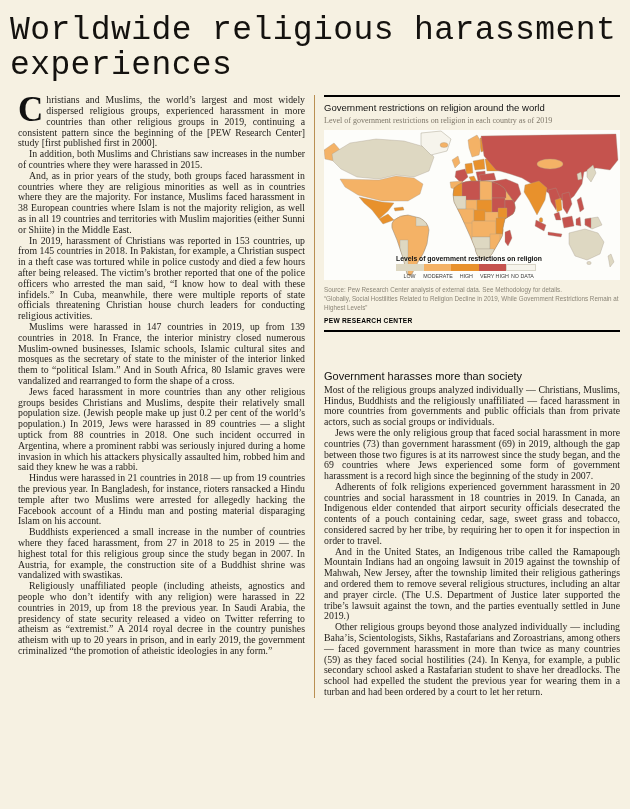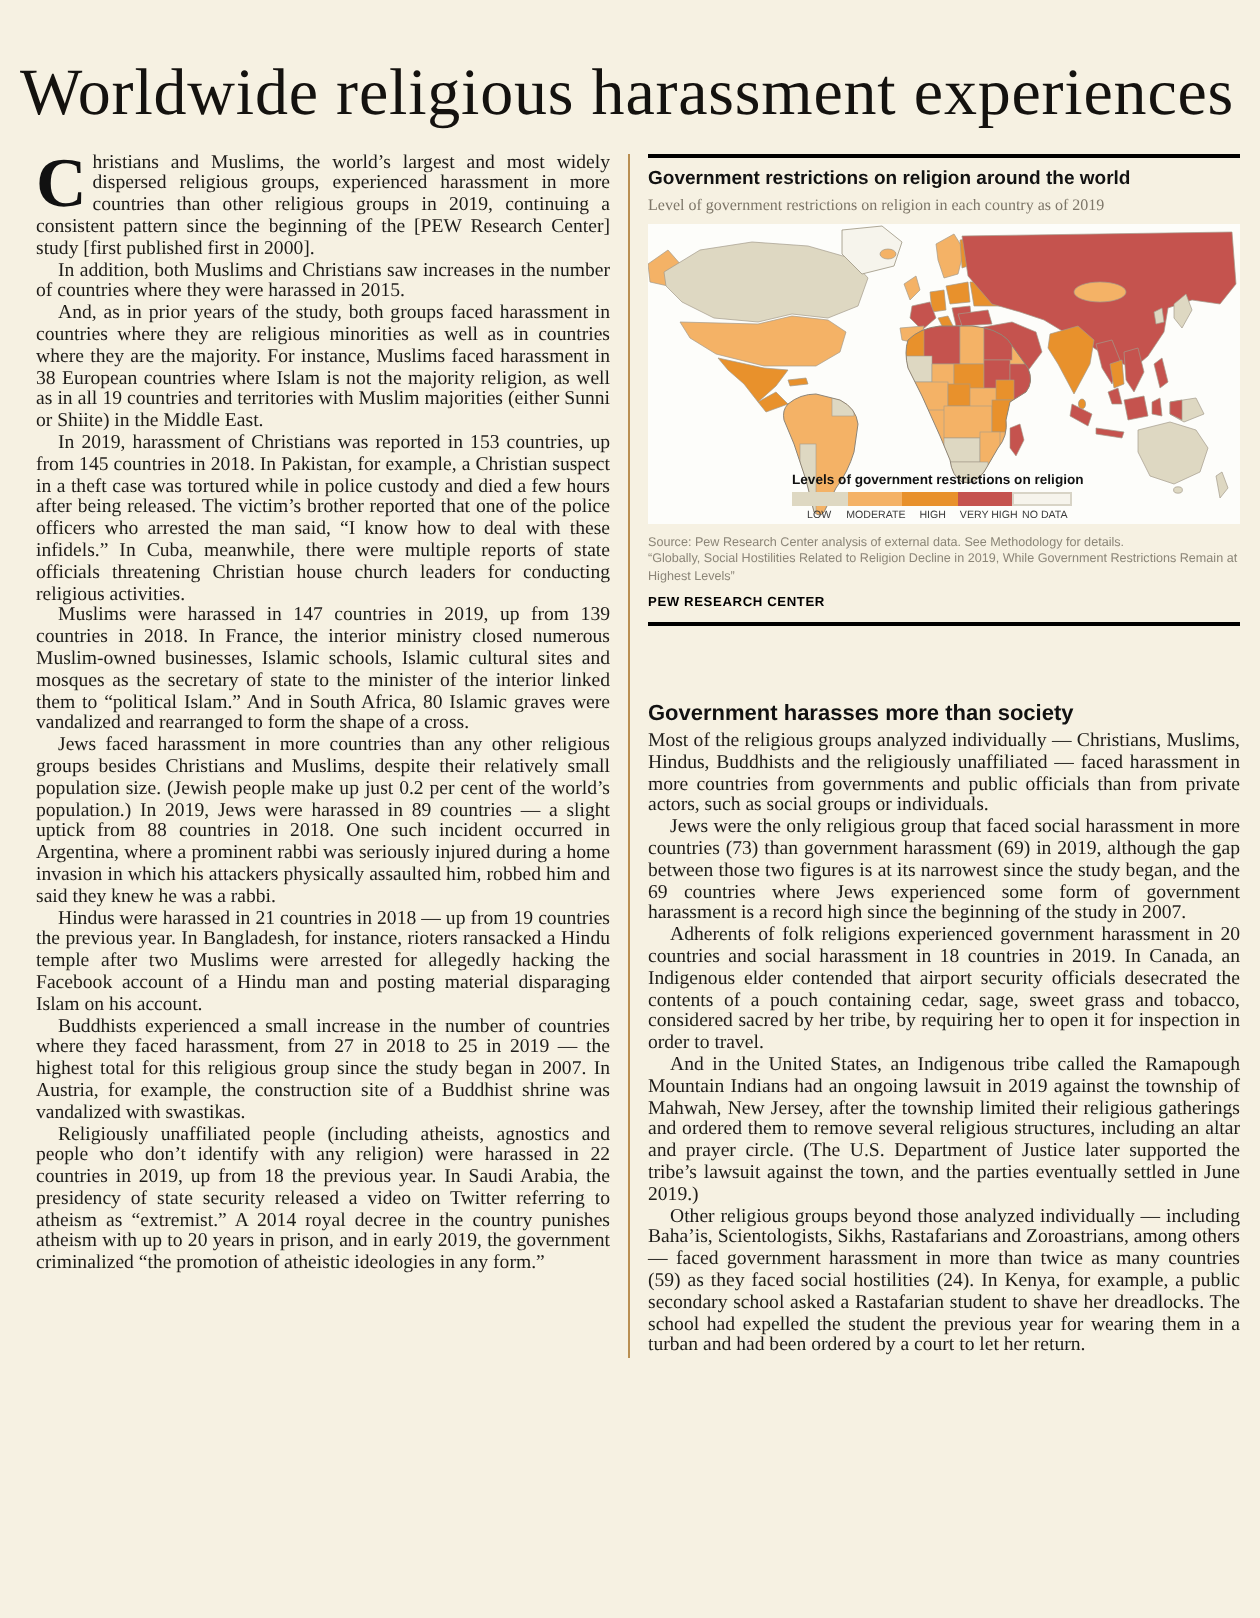--- a/index.html
+++ b/index.html
@@ -1,44 +1,44 @@
 <!DOCTYPE html>
 <html><head>
 <meta charset="utf-8">
 <style>
   html,body{margin:0;padding:0;background:#f6f1e2;}
   body{width:630px;height:809px;overflow:hidden;font-family:"Liberation Serif",serif;color:#1e1c19;}
   .page{width:630px;height:809px;box-sizing:border-box;padding:10px 10px 0 10px;}
-  .main-title{font-family:Liberation Serif, serif;font-weight:400;font-size:33px;letter-spacing:.4px;
-    color:#14120f;margin:20px 0 10px 0;line-height:1.05;}
+  .main-title{font-family:Liberation Mono, monospace;font-weight:400;font-size:33px;letter-spacing:.4px;
+    color:#14120f;margin:4px 0 10px 0;line-height:1.05;}
   .columns{display:flex;align-items:stretch;}
   .col-left{flex:0 0 287px;padding:2px 9px 0 8px;}
   .col-divider{width:1px;background:#b98f52;margin-top:2px;}
   .col-right{flex:1;padding:0 0 0 9px;min-width:0;}
   p.body{font-size:9.8px;line-height:10.8px;text-align:justify;margin:0;text-indent:11px;}
   p.body.noindent{text-indent:0;}
   .dropcap{float:left;font-weight:bold;font-size:35px;line-height:27px;padding:1px 3px 0 0;color:#111;}
   
   .chart-rule{height:2px;background:#000;}
   .chart-rule.top{margin:2px 0 5px 0;}
   .chart-rule.bottom{margin:6px 0 0 0;}
-  .c-title{font-family:"Liberation Sans",sans-serif;font-weight:bold;font-size:9.5px;color:#111;margin:0 0 3px 0;}
+  .c-title{font-family:"Liberation Sans",sans-serif;font-weight:normal;font-size:9.5px;color:#111;margin:0 0 3px 0;}
   .c-sub{font-family:"Liberation Serif",serif;font-size:8px;color:#7d7668;margin:0 0 5px 0;}
   .map-wrap{position:relative;width:296px;height:150px;background:#fdfdfa;}
   .map-wrap svg{position:absolute;left:0;top:0;}
   .legend{position:absolute;left:72px;bottom:1px;width:140px;text-align:center;}
   .legend-title{font-family:"Liberation Sans",sans-serif;font-weight:bold;font-size:6.8px;color:#111;margin-bottom:2px;white-space:nowrap;}
   .legend-bar{display:flex;height:7px;}
   .legend-bar .seg{flex:1;}
   .legend-bar .seg.nodata{border:0.5px solid #d8d4c6;box-sizing:border-box;}
   .legend-labels{display:flex;margin-top:2px;}
   .legend-labels span{flex:1;font-family:"Liberation Sans",sans-serif;font-size:5.3px;color:#3a3a3a;white-space:nowrap;}
   .sources{margin-top:6px;font-family:"Liberation Sans",sans-serif;font-size:6.3px;line-height:1.4;color:#8b8577;}
   .brand{font-family:"Liberation Sans",sans-serif;font-weight:bold;font-size:6.6px;letter-spacing:.3px;color:#000;margin-top:4px;}
-  .section-heading{font-family:"Liberation Sans",sans-serif;font-weight:bold;font-size:11px;color:#111;margin:38px 0 3px 0;}
+  .section-heading{font-family:"Liberation Sans",sans-serif;font-weight:normal;font-size:11px;color:#111;margin:38px 0 3px 0;}
   .rp{margin-top:0;}
 </style>
 </head>
 <body>
 
 <div class="page">
 
   <h1 class="main-title">Worldwide religious harassment experiences</h1>
 
   <div class="columns">

